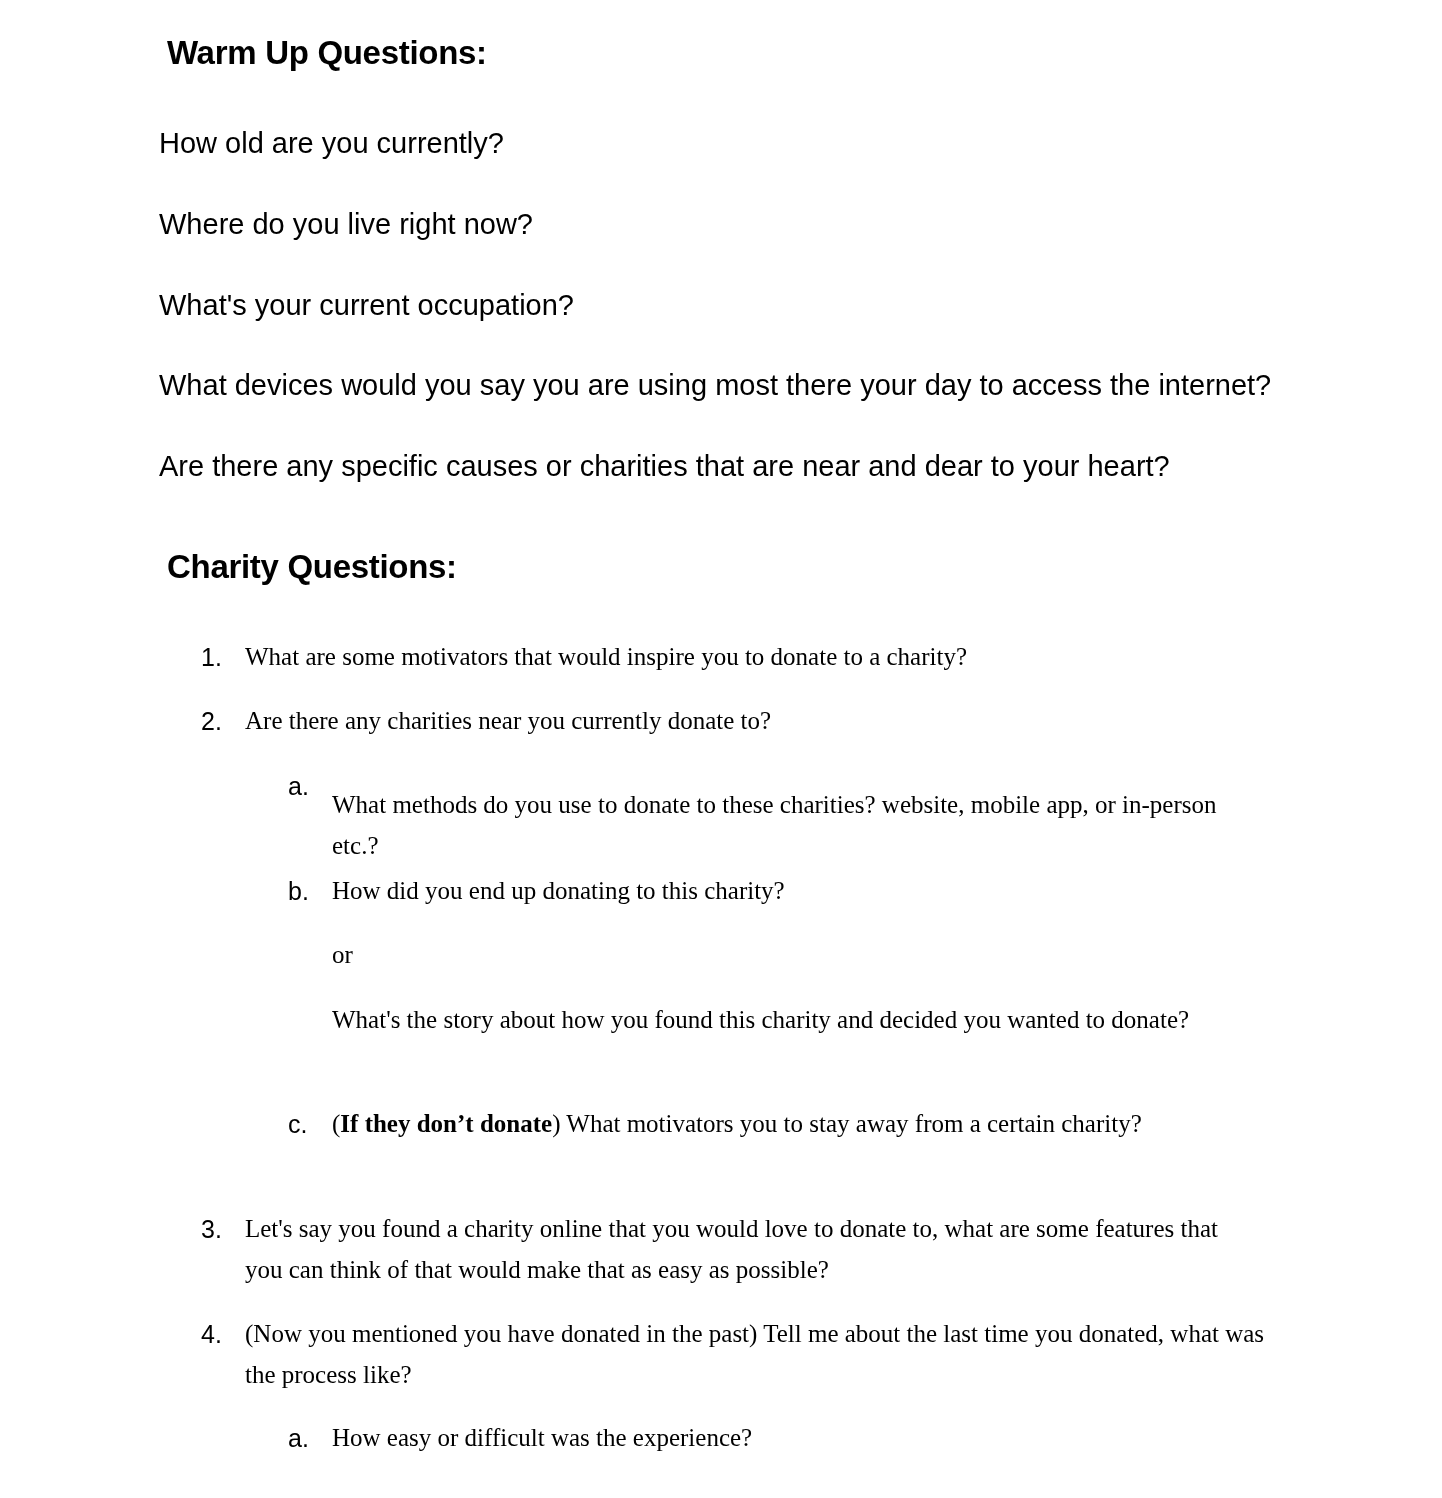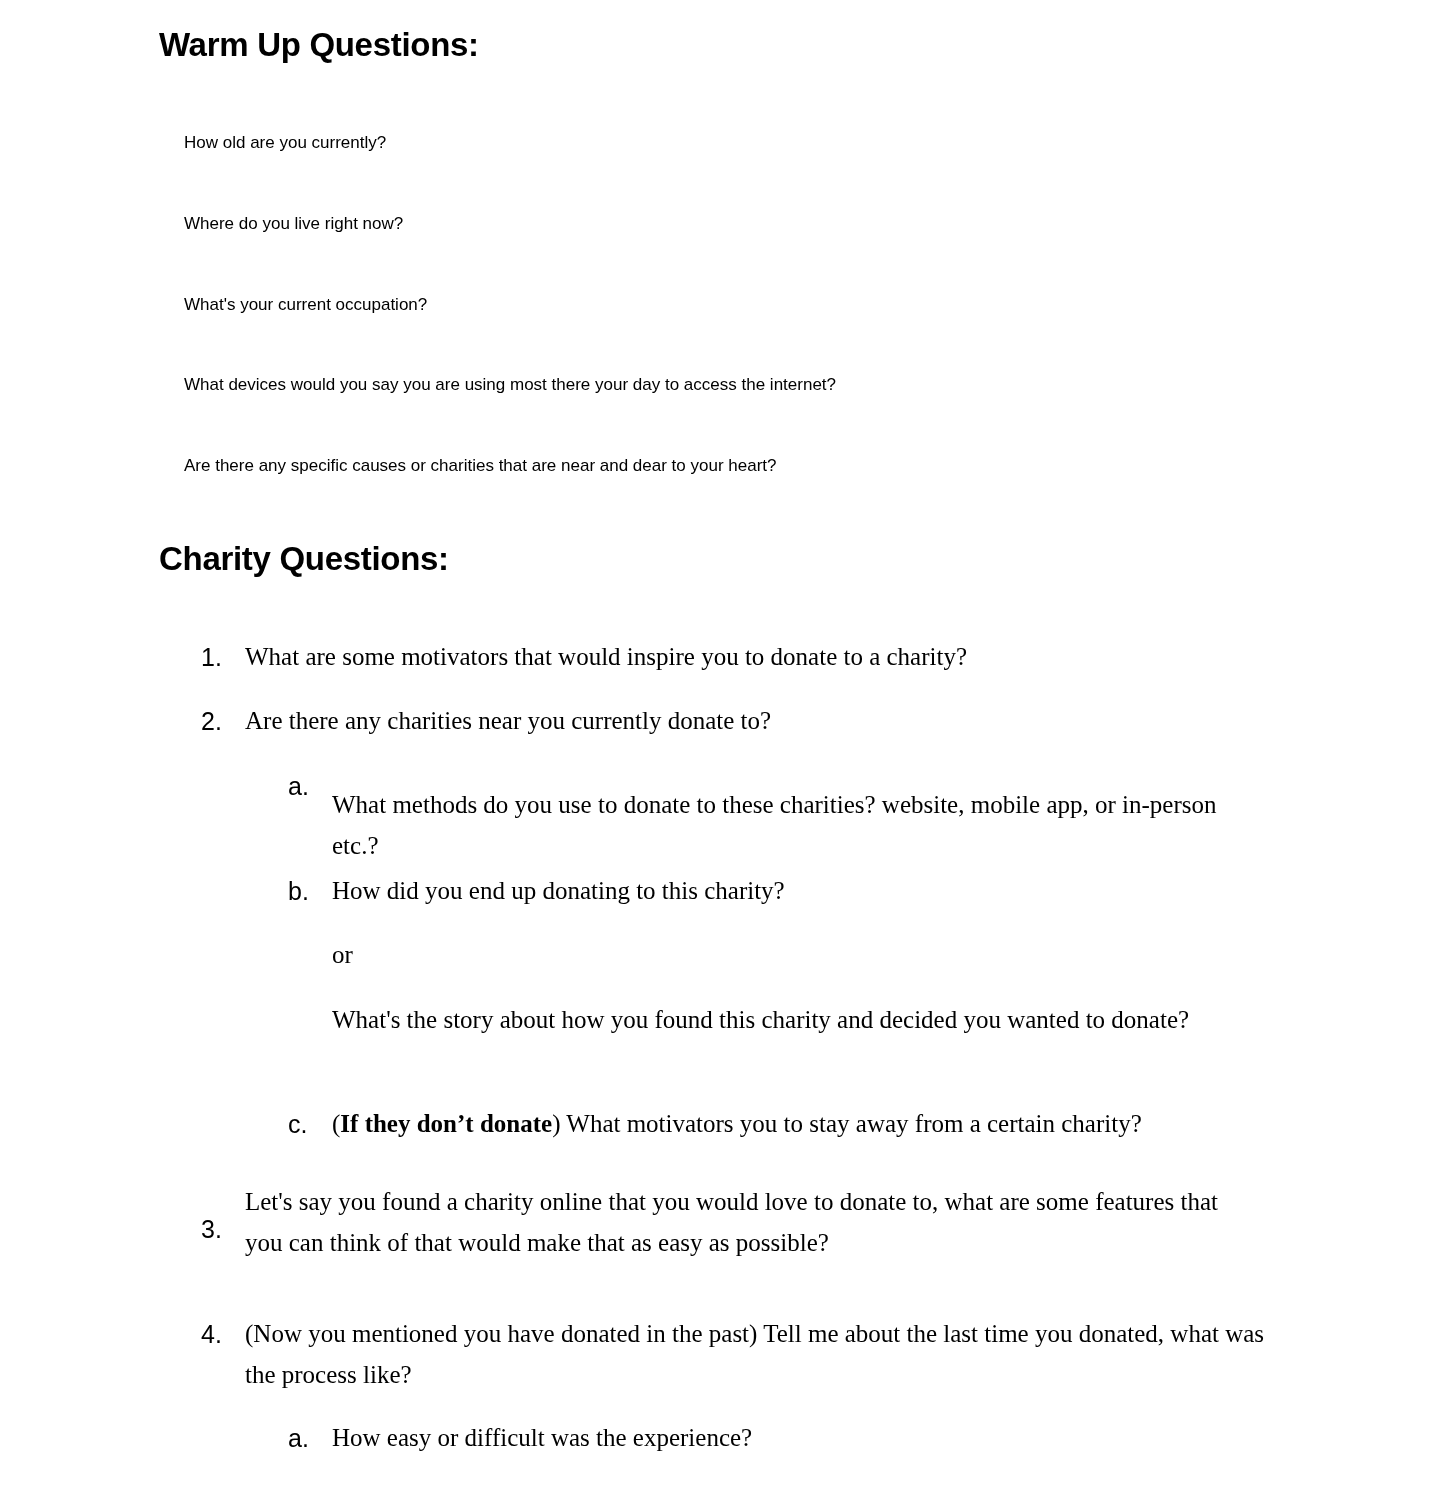--- a/index.html
+++ b/index.html
@@ -1,20 +1,20 @@
 <!DOCTYPE html>
 <html><head>
 <meta charset="utf-8">
 <style>
   html, body { margin:0; padding:0; background:#ffffff; }
   body { width:1442px; height:1498px; position:relative; overflow:hidden;
          font-family:"Liberation Sans", sans-serif; color:#000; }
   .page { position:absolute; left:159px; top:0; width:1130px; }
-  h2 { font-size:33px; font-weight:bold; margin:0; position:absolute; left:0; letter-spacing:-0.3px; }
-  .p { position:absolute; left:0; font-size:17px; line-height:40px; white-space:nowrap;margin-left:25px; }
+  h2 { font-size:33px; font-weight:bold; margin:8px; position:absolute; left:0; letter-spacing:-0.3px; }
+  .p { position:absolute; left:0; font-size:29px; line-height:40px; white-space:nowrap; }
   .li { position:absolute; font-size:25px; line-height:40.5px;font-family:Liberation Serif, serif; }
   .num { position:absolute; font-size:25px; line-height:40px; }
   b { font-weight:bold; }
 </style>
 </head>
 <body>
 
 <div class="page">
   <h2 style="top:26px">Warm Up Questions:</h2>
   <div class="p" style="top:123px">How old are you currently?</div>
@@ -36,20 +36,20 @@
 
   <div class="num" style="left:129px;top:871px">b.</div>
   <div class="li" style="left:173px;top:871px;width:950px">How did you end up donating to this charity?</div>
   <div class="li" style="left:173px;top:935px;width:950px">or</div>
   <div class="li" style="left:173px;top:1000px;width:950px">What's the story about how you found this charity and decided you wanted to donate?</div>
 
   <div class="num" style="left:129px;top:1104px">c.</div>
   <div class="li" style="left:173px;top:1104px;width:900px">(<b>If they don’t donate</b><span>) What motivators you to stay away from a certain charity?</span></div>
 
   <div class="num" style="left:42px;top:1209px">3.</div>
-  <div class="li" style="left:86px;top:1182px;width:990px">Let's say you found a charity online that you would love to donate to, what are some features that you can think of that would make that as easy as possible?</div>
+  <div class="li" style="left:86px;top:1209px;width:990px">Let's say you found a charity online that you would love to donate to, what are some features that you can think of that would make that as easy as possible?</div>
 
   <div class="num" style="left:42px;top:1314px">4.</div>
   <div class="li" style="left:86px;top:1314px;width:1045px">(Now you mentioned you have donated in the past) Tell me about the last time you donated, what was the process like?</div>
 
   <div class="num" style="left:129px;top:1418px">a.</div>
   <div class="li" style="left:173px;top:1418px;width:920px">How easy or difficult was the experience?</div>
 </div>
 
 </body></html>

